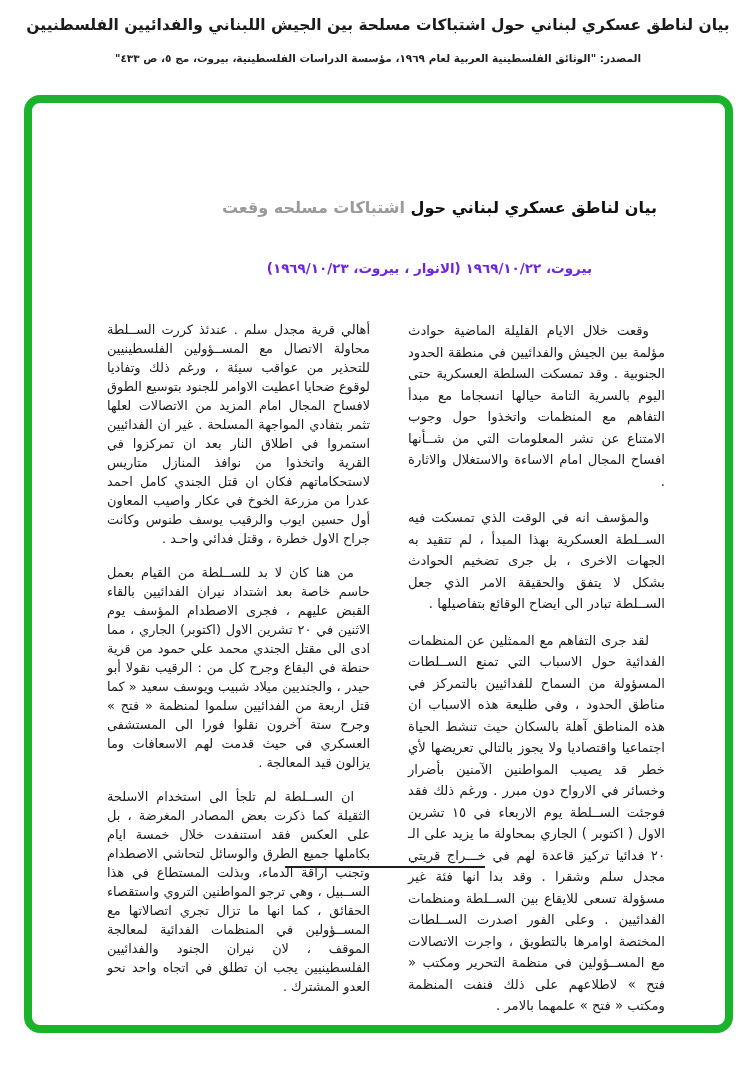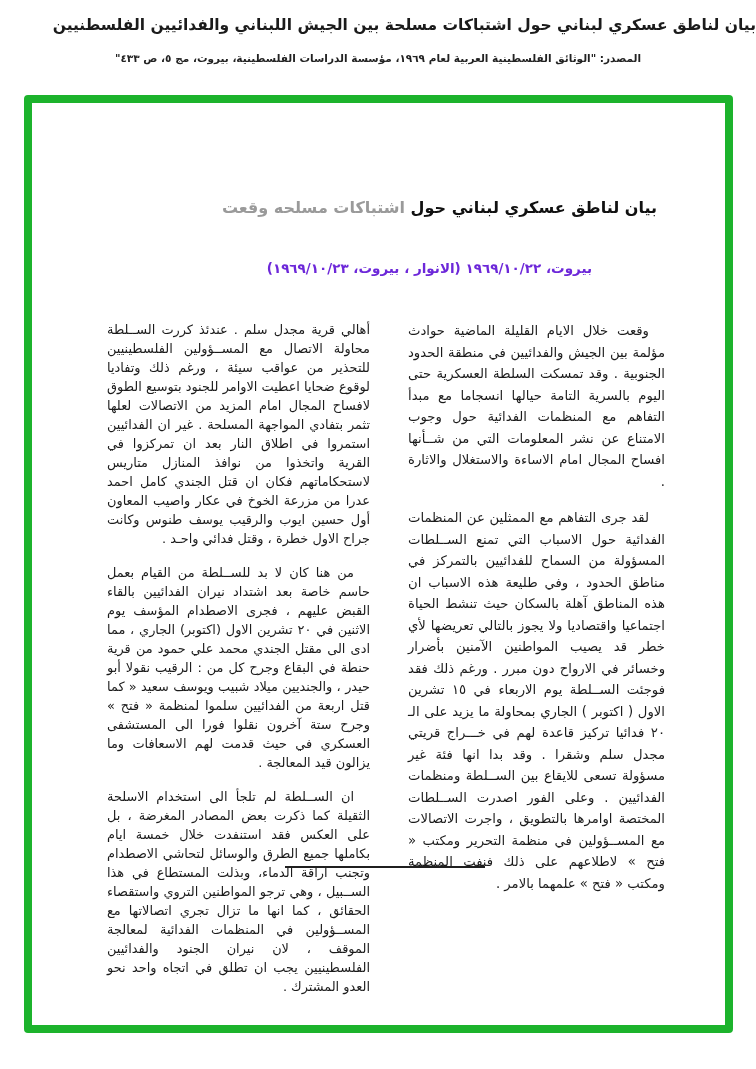--- a/index.html
+++ b/index.html
@@ -2,29 +2,29 @@
 <html lang="ar"><head>
 <meta charset="utf-8">
 <style>
   html,body{margin:0;padding:0;background:#ffffff;}
   body{
     width:756px;height:1069px;position:relative;overflow:hidden;
     font-family:"DejaVu Sans",sans-serif;color:#1b1b1b;
   }
   .outer-title{
     position:absolute;top:16px;left:0;width:756px;
-    text-align:right;font-weight:bold;font-size:15.5px;direction:rtl;
+    text-align:center;font-weight:bold;font-size:15.5px;direction:rtl;
   }
   .source-line{
     position:absolute;top:52px;left:0;width:756px;
     text-align:center;font-weight:bold;font-size:10.5px;direction:rtl;color:#222;
   }
   .frame{
     position:absolute;left:24px;top:95px;width:693px;height:922px;
-    border:8px solid #1CB32C;border-radius:4px;background:#ffffff;
+    border:8px solid #1CB32C;border-radius:16px;background:#ffffff;
   }
   .frame-inner{position:relative;width:100%;height:100%;}
   .doc-heading{
     position:absolute;top:92px;right:68px;direction:rtl;text-align:right;
     font-weight:bold;font-size:16px;line-height:26px;white-space:nowrap;color:#111;
   }
   .faded{color:#9a9a9a;}
   .doc-dateline{
     position:absolute;top:157px;right:133px;direction:rtl;
     font-weight:bold;font-size:13.5px;white-space:nowrap;color:#6d28d9;
@@ -49,21 +49,22 @@
 <div class="frame">
   <div class="frame-inner">
 
     <div class="doc-heading">
       <div><span>بيان لناطق عسكري لبناني حول </span><span class="faded">اشتباكات مسلحه وقعت</span></div>
     </div>
 
     <div class="doc-dateline">بيروت، ١٩٦٩/١٠/٢٢ (الانوار ، بيروت، ١٩٦٩/١٠/٢٣)</div>
 
     <div class="col col-right">
-      <p class="ind">وقعت خلال الايام القليلة الماضية حوادث مؤلمة بين الجيش والفدائيين في منطقة الحدود الجنوبية . وقد تمسكت السلطة العسكرية حتى اليوم بالسرية التامة حيالها انسجاما مع مبدأ التفاهم مع المنظمات الفدائية حول وجوب الامتناع عن نشر المعلومات التي من شــأنها افساح المجال امام الاساءة والاستغلال والاثارة .</p>
+      <p class="ind">وقعت خلال الايام القليلة الماضية حوادث مؤلمة بين الجيش والفدائيين في منطقة الحدود الجنوبية . وقد تمسكت السلطة العسكرية حتى اليوم بالسرية التامة حيالها انسجاما مع مبدأ التفاهم مع المنظمات واتخذوا حول وجوب الامتناع عن نشر المعلومات التي من شــأنها افساح المجال امام الاساءة والاستغلال والاثارة .</p>
+      <p class="ind">والمؤسف انه في الوقت الذي تمسكت فيه الســلطة العسكرية بهذا المبدأ ، لم تتقيد به الجهات الاخرى ، بل جرى تضخيم الحوادث بشكل لا يتفق والحقيقة الامر الذي جعل الســلطة تبادر الى ايضاح الوقائع بتفاصيلها .</p>
       <p class="ind">لقد جرى التفاهم مع الممثلين عن المنظمات الفدائية حول الاسباب التي تمنع الســلطات المسؤولة من السماح للفدائيين بالتمركز في مناطق الحدود ، وفي طليعة هذه الاسباب ان هذه المناطق آهلة بالسكان حيث تنشط الحياة اجتماعيا واقتصاديا ولا يجوز بالتالي تعريضها لأي خطر قد يصيب المواطنين الآمنين بأضرار وخسائر في الارواح دون مبرر . ورغم ذلك فقد فوجئت الســلطة يوم الاربعاء في ١٥ تشرين الاول ( اكتوبر ) الجاري بمحاولة ما يزيد على الـ ٢٠ فدائيا تركيز قاعدة لهم في خـــراج قريتي مجدل سلم وشقرا . وقد بدا انها فئة غير مسؤولة تسعى للايقاع بين الســلطة ومنظمات الفدائيين . وعلى الفور اصدرت الســلطات المختصة اوامرها بالتطويق ، واجرت الاتصالات مع المســؤولين في منظمة التحرير ومكتب « فتح » لاطلاعهم على ذلك فنفت المنظمة ومكتب « فتح » علمهما بالامر .</p>
     </div>
 
     <div class="col col-left">
       <p>أهالي قرية مجدل سلم . عندئذ كررت الســلطة محاولة الاتصال مع المســؤولين الفلسطينيين للتحذير من عواقب سيئة ، ورغم ذلك وتفاديا لوقوع ضحايا اعطيت الاوامر للجنود بتوسيع الطوق لافساح المجال امام المزيد من الاتصالات لعلها تثمر بتفادي المواجهة المسلحة . غير ان الفدائيين استمروا في اطلاق النار بعد ان تمركزوا في القرية واتخذوا من نوافذ المنازل متاريس لاستحكاماتهم فكان ان قتل الجندي كامل احمد عدرا من مزرعة الخوخ في عكار واصيب المعاون أول حسين ايوب والرقيب يوسف طنوس وكانت جراح الاول خطرة ، وقتل فدائي واحـد .</p>
       <p class="ind">من هنا كان لا بد للســلطة من القيام بعمل حاسم خاصة بعد اشتداد نيران الفدائيين بالقاء القبض عليهم ، فجرى الاصطدام المؤسف يوم الاثنين في ٢٠ تشرين الاول (اكتوبر) الجاري ، مما ادى الى مقتل الجندي محمد علي حمود من قرية حنطة في البقاع وجرح كل من : الرقيب نقولا أبو حيدر ، والجنديين ميلاد شبيب ويوسف سعيد « كما قتل اربعة من الفدائيين سلموا لمنظمة « فتح » وجرح ستة آخرون نقلوا فورا الى المستشفى العسكري في حيث قدمت لهم الاسعافات وما يزالون قيد المعالجة .</p>
       <p class="ind">ان الســلطة لم تلجأ الى استخدام الاسلحة الثقيلة كما ذكرت بعض المصادر المغرضة ، بل على العكس فقد استنفدت خلال خمسة ايام بكاملها جميع الطرق والوسائل لتحاشي الاصطدام وتجنب اراقة الدماء، وبذلت المستطاع في هذا الســبيل ، وهي ترجو المواطنين التروي واستقصاء الحقائق ، كما انها ما تزال تجري اتصالاتها مع المســؤولين في المنظمات الفدائية لمعالجة الموقف ، لان نيران الجنود والفدائيين الفلسطينيين يجب ان تطلق في اتجاه واحد نحو العدو المشترك .</p>
     </div>
 
     <div class="end-rule"></div>

